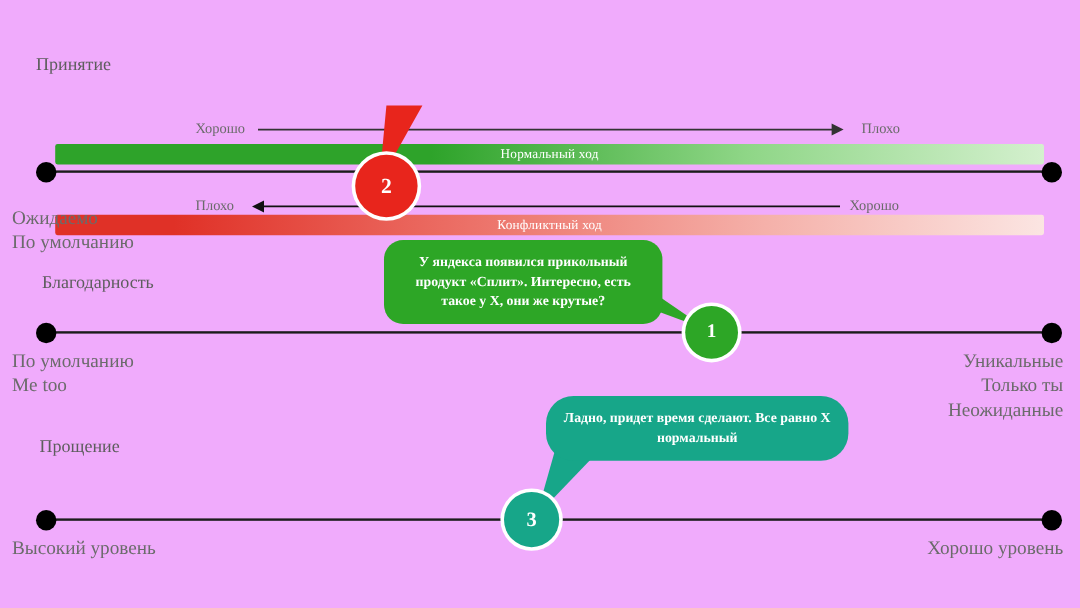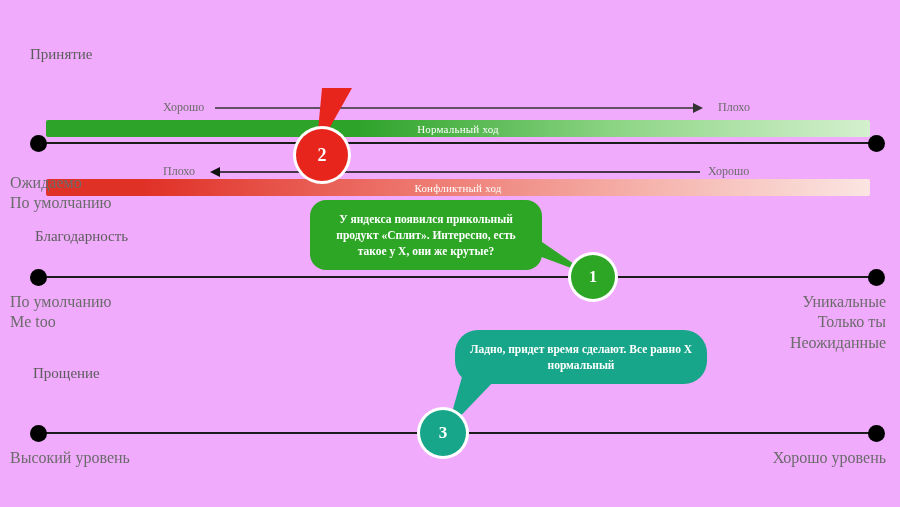--- a/index.html
+++ b/index.html
@@ -18,21 +18,21 @@
        display:flex;align-items:center;justify-content:center;}
   .bar-label{font-size:11px;color:#ffffff;font-weight:500;letter-spacing:.2px;}
   .bar-normal{top:120px;background:linear-gradient(90deg,#2ea32a 0%,#2ea32a 38%,#8fd687 70%,#d4f0ce 100%);}
   .bar-conflict{top:147px;background:linear-gradient(90deg,#e03127 0%,#e03127 12%,#ec7168 42%,#f5b1aa 72%,#fbe5e2 100%);margin-top:32px;}
   .axis1{left:38px;top:142px;width:838px;}
   .axis2{left:38px;top:276px;width:838px;}
   .axis3{left:38px;top:432px;width:838px;}
   .bubble{position:absolute;z-index:5;border-radius:16px;color:#fff;font-size:11.5px;font-weight:bold;
           line-height:1.4;text-align:center;padding:11px 13px;box-sizing:border-box;}
   .bubble-red{left:300px;top:30px;width:247px;background:#e8251c;}
-  .bubble-green{left:310px;top:200px;width:232px;background:#2da626;}
+  .bubble-green{left:320px;top:200px;width:232px;background:#2da626;}
   .bubble-teal{left:455px;top:330px;width:252px;background:#17a689;border-radius:23px;}
   .num-circle{position:absolute;border-radius:50%;z-index:6;color:#fff;font-weight:bold;
               display:flex;align-items:center;justify-content:center;box-shadow:0 0 0 3px #ffffff;}
   .circle-2{left:296px;top:129px;width:52px;height:52px;background:#e8251c;font-size:18px;}
   .circle-1{left:571px;top:255px;width:44px;height:44px;background:#2da626;font-size:16px;}
   .circle-3{left:420px;top:410px;width:46px;height:46px;background:#17a689;font-size:17px;}
   .s1-title{left:30px;top:46px;}
   .s2-title{left:35px;top:228px;}
   .s3-title{left:33px;top:365px;}
   .s1-top-left{left:163px;top:100px;}

